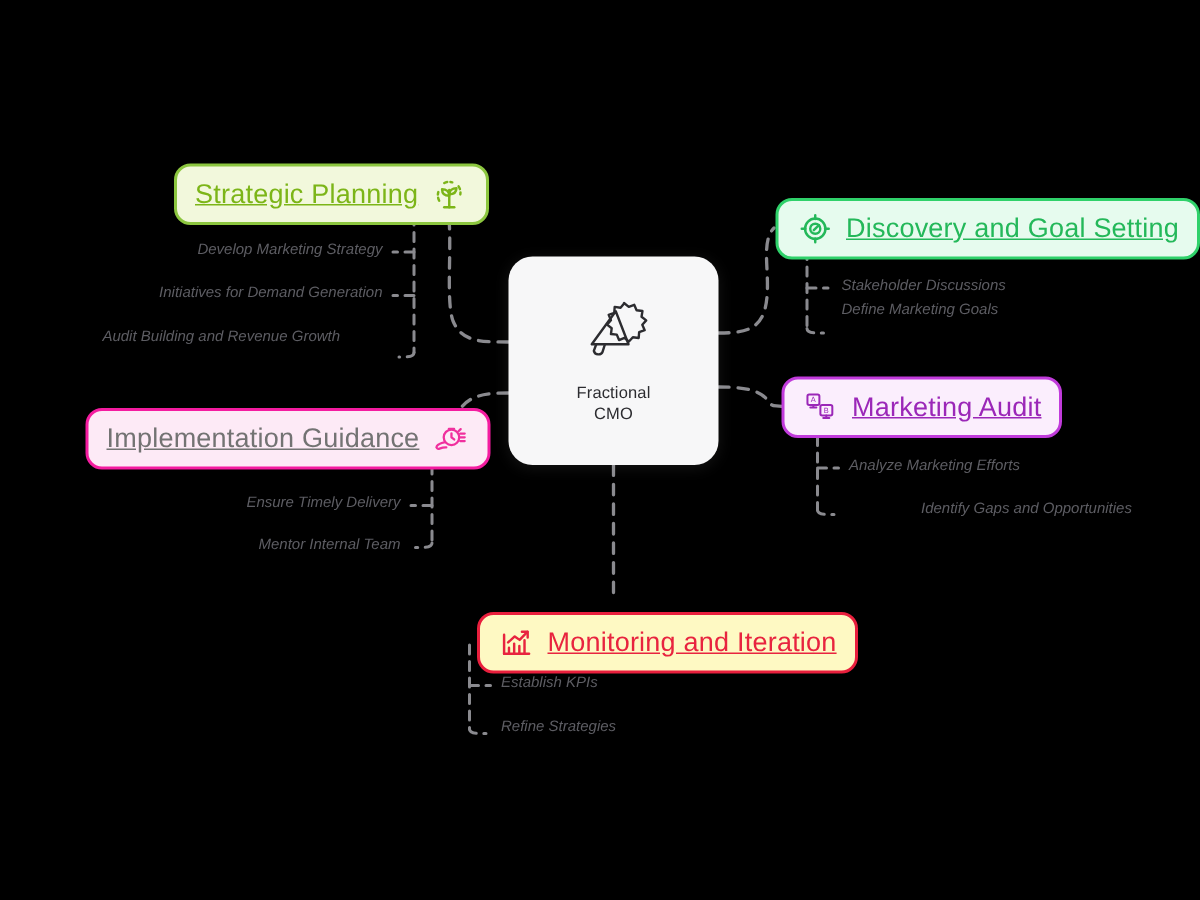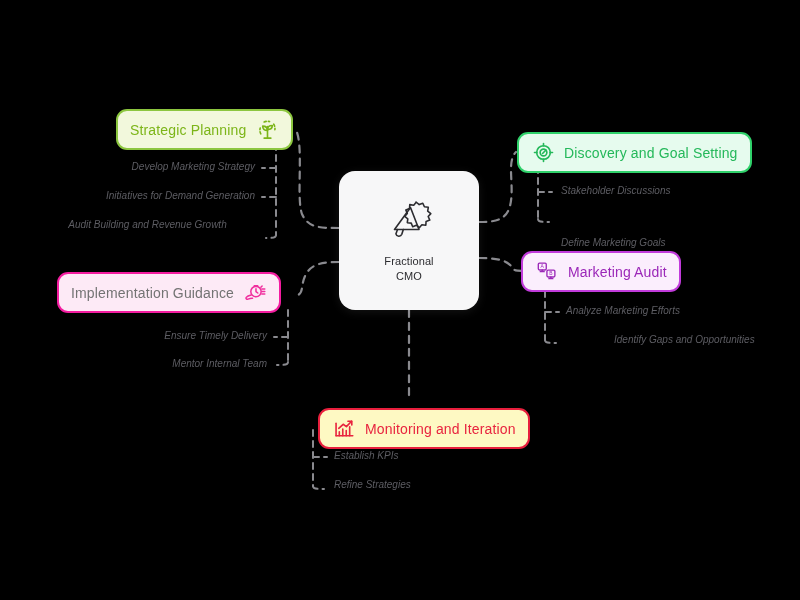--- a/index.html
+++ b/index.html
@@ -60,22 +60,23 @@
     white-space: nowrap;
   }
   .node .nicon {
     display: flex;
     align-items: center;
     justify-content: center;
     width: 24px; height: 24px;
     flex: 0 0 24px;
   }
   .node .nlabel {
-    font-size: 14px;
+    font-size: 18px;
     letter-spacing: .15px;
+    text-decoration: underline;
   }
   .node.icon-right .nicon { order: 2; margin-left: 9px; }
   .node.icon-right .nlabel { order: 1; }
   .node.icon-left .nicon { margin-right: 9px; }
 
   
   .sub {
     position: absolute;
     color: #5d5d63;
     font-size: 10px;
@@ -184,21 +185,21 @@
       <svg width="23" height="23" viewBox="0 0 24 24" fill="none" stroke="#24b85a" stroke-width="1.7" stroke-linecap="round" stroke-linejoin="round">
         <circle cx="12" cy="12" r="7.1"></circle>
         <circle cx="12" cy="12" r="3.5"></circle>
         <path d="M14.6 9.4 L11 13"></path>
         <path d="M12 2.6 V5.2 M12 18.8 V21.4 M2.6 12 H5.2 M18.8 12 H21.4"></path>
       </svg>
     </span>
     <span class="nlabel" style="color:#24b85a;text-align:center;">Discovery and Goal Setting</span>
   </div>
   <div class="sub right" style="left:561px; top:184px;">Stakeholder Discussions</div>
-  <div class="sub right" style="left:561px; top:200px;margin-top:36px;">Define Marketing Goals</div>
+  <div class="sub right" style="left:561px; top:200px;">Define Marketing Goals</div>
 
   <div class="node icon-left" style="left:521px; top:251px; background:#fbeefd; border-color:#c13bdb;align-items:center;">
     <span class="nicon">
       <svg width="23" height="23" viewBox="0 0 24 24" fill="none" stroke="#9b27b8" stroke-width="1.4" stroke-linecap="round" stroke-linejoin="round">
         <rect x="2.4" y="3.2" width="8.3" height="7.2" rx="1.2"></rect>
         <text x="6.5" y="8.6" font-size="5.2" fill="#9b27b8" stroke="none" text-anchor="middle" font-family="Liberation Sans, sans-serif">A</text>
         <path d="M6.5 10.4 v1.8 M4.4 12.2 h4.2"></path>
         <rect x="11.4" y="10.5" width="8.3" height="7.2" rx="1.2"></rect>
         <text x="15.5" y="15.9" font-size="5.2" fill="#9b27b8" stroke="none" text-anchor="middle" font-family="Liberation Sans, sans-serif">B</text>
         <path d="M15.5 17.7 v1.8 M13.4 19.5 h4.2"></path>

